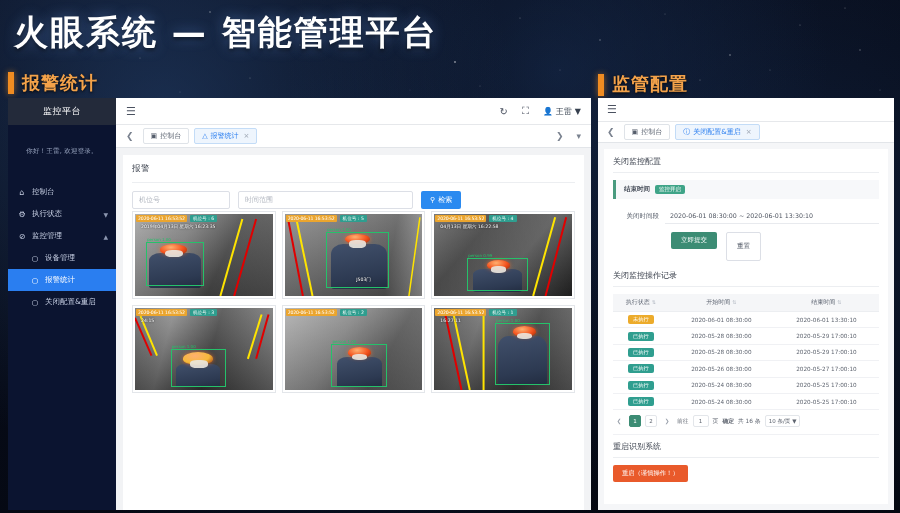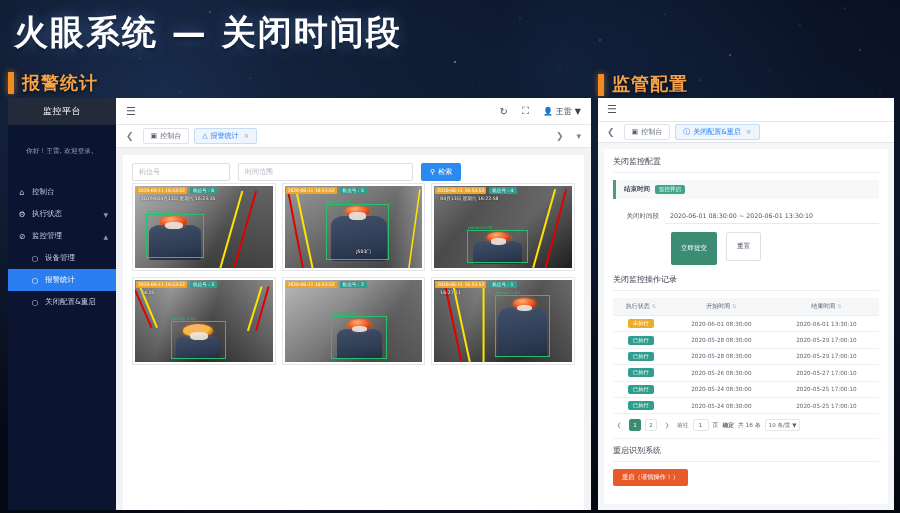--- a/index.html
+++ b/index.html
@@ -219,21 +219,21 @@
     padding: 1px 4px; border-radius: 2px;
   }
   .fld-row { display: flex; align-items: center; margin-bottom: 8px; }
   .fld-label { font-size: 6.5px; color: #5a616d; width: 52px; text-align: right; padding-right: 6px; }
   .fld-val {
     flex: 1; height: 16px; border-bottom: 1px solid #e8eaee;
     font-size: 6.3px; color: #4e5460; display: flex; align-items: center; padding-left: 5px;
   }
   .btn-row { display: flex; gap: 9px; padding-left: 58px; margin-bottom: 9px; }
   .btn-primary {
-    height: 33px; padding: 0 10px; background: #3c8c74; color: #fff;
+    height: 17px; padding: 0 10px; background: #3c8c74; color: #fff;
     font-size: 6.5px; border-radius: 2px; display: flex; align-items: center;
     border: none; cursor: pointer;
   }
   .btn-plain {
     height: 29px; padding: 0 10px; background: #fff; color: #5a616d;
     font-size: 6.5px; border: 1px solid #dcdfe6; border-radius: 2px;
     display: flex; align-items: center; cursor: pointer;
   }
   table.rec { width: 100%; border-collapse: collapse; }
   table.rec th {
@@ -305,21 +305,21 @@
       <circle cx="560" cy="70" r=".5" opacity=".4"></circle>
         <circle cx="640" cy="92" r=".4" opacity=".35"></circle>
       <circle cx="770" cy="70" r=".5" opacity=".45"></circle>
         <circle cx="845" cy="8" r=".6" opacity=".5"></circle>
       <circle cx="410" cy="90" r=".4" opacity=".3"></circle>
         <circle cx="180" cy="92" r=".5" opacity=".35"></circle>
     </g>
   </svg>
 </div>
 
-<div class="main-title">火眼系统 — 关闭时间段</div>
+<div class="main-title">火眼系统 — 智能管理平台</div>
 
 <div class="sec-header" id="sec-left">
   <div class="bar"></div>
   <div class="txt">报警统计</div>
 </div>
 <div class="sec-header" id="sec-right">
   <div class="bar"></div>
   <div class="txt">监管配置</div>
 </div>
 
@@ -385,20 +385,21 @@
             <span class="close">×</span>
           </div>
         </div>
       <div class="spacer"></div>
       <div class="nav">❯</div>
       <div class="nav">▾</div>
     </div>
 
     <div class="content">
       <div class="panel">
+        <div class="legend-title">报警</div>
 
         <div class="form-row">
           <div class="inp" id="mach-input">机位号</div>
           <div class="inp" id="time-input">时间范围</div>
           <div class="btn-search">
             <span>⚲</span>
             <span>检索</span>
           </div>
         </div>
 

